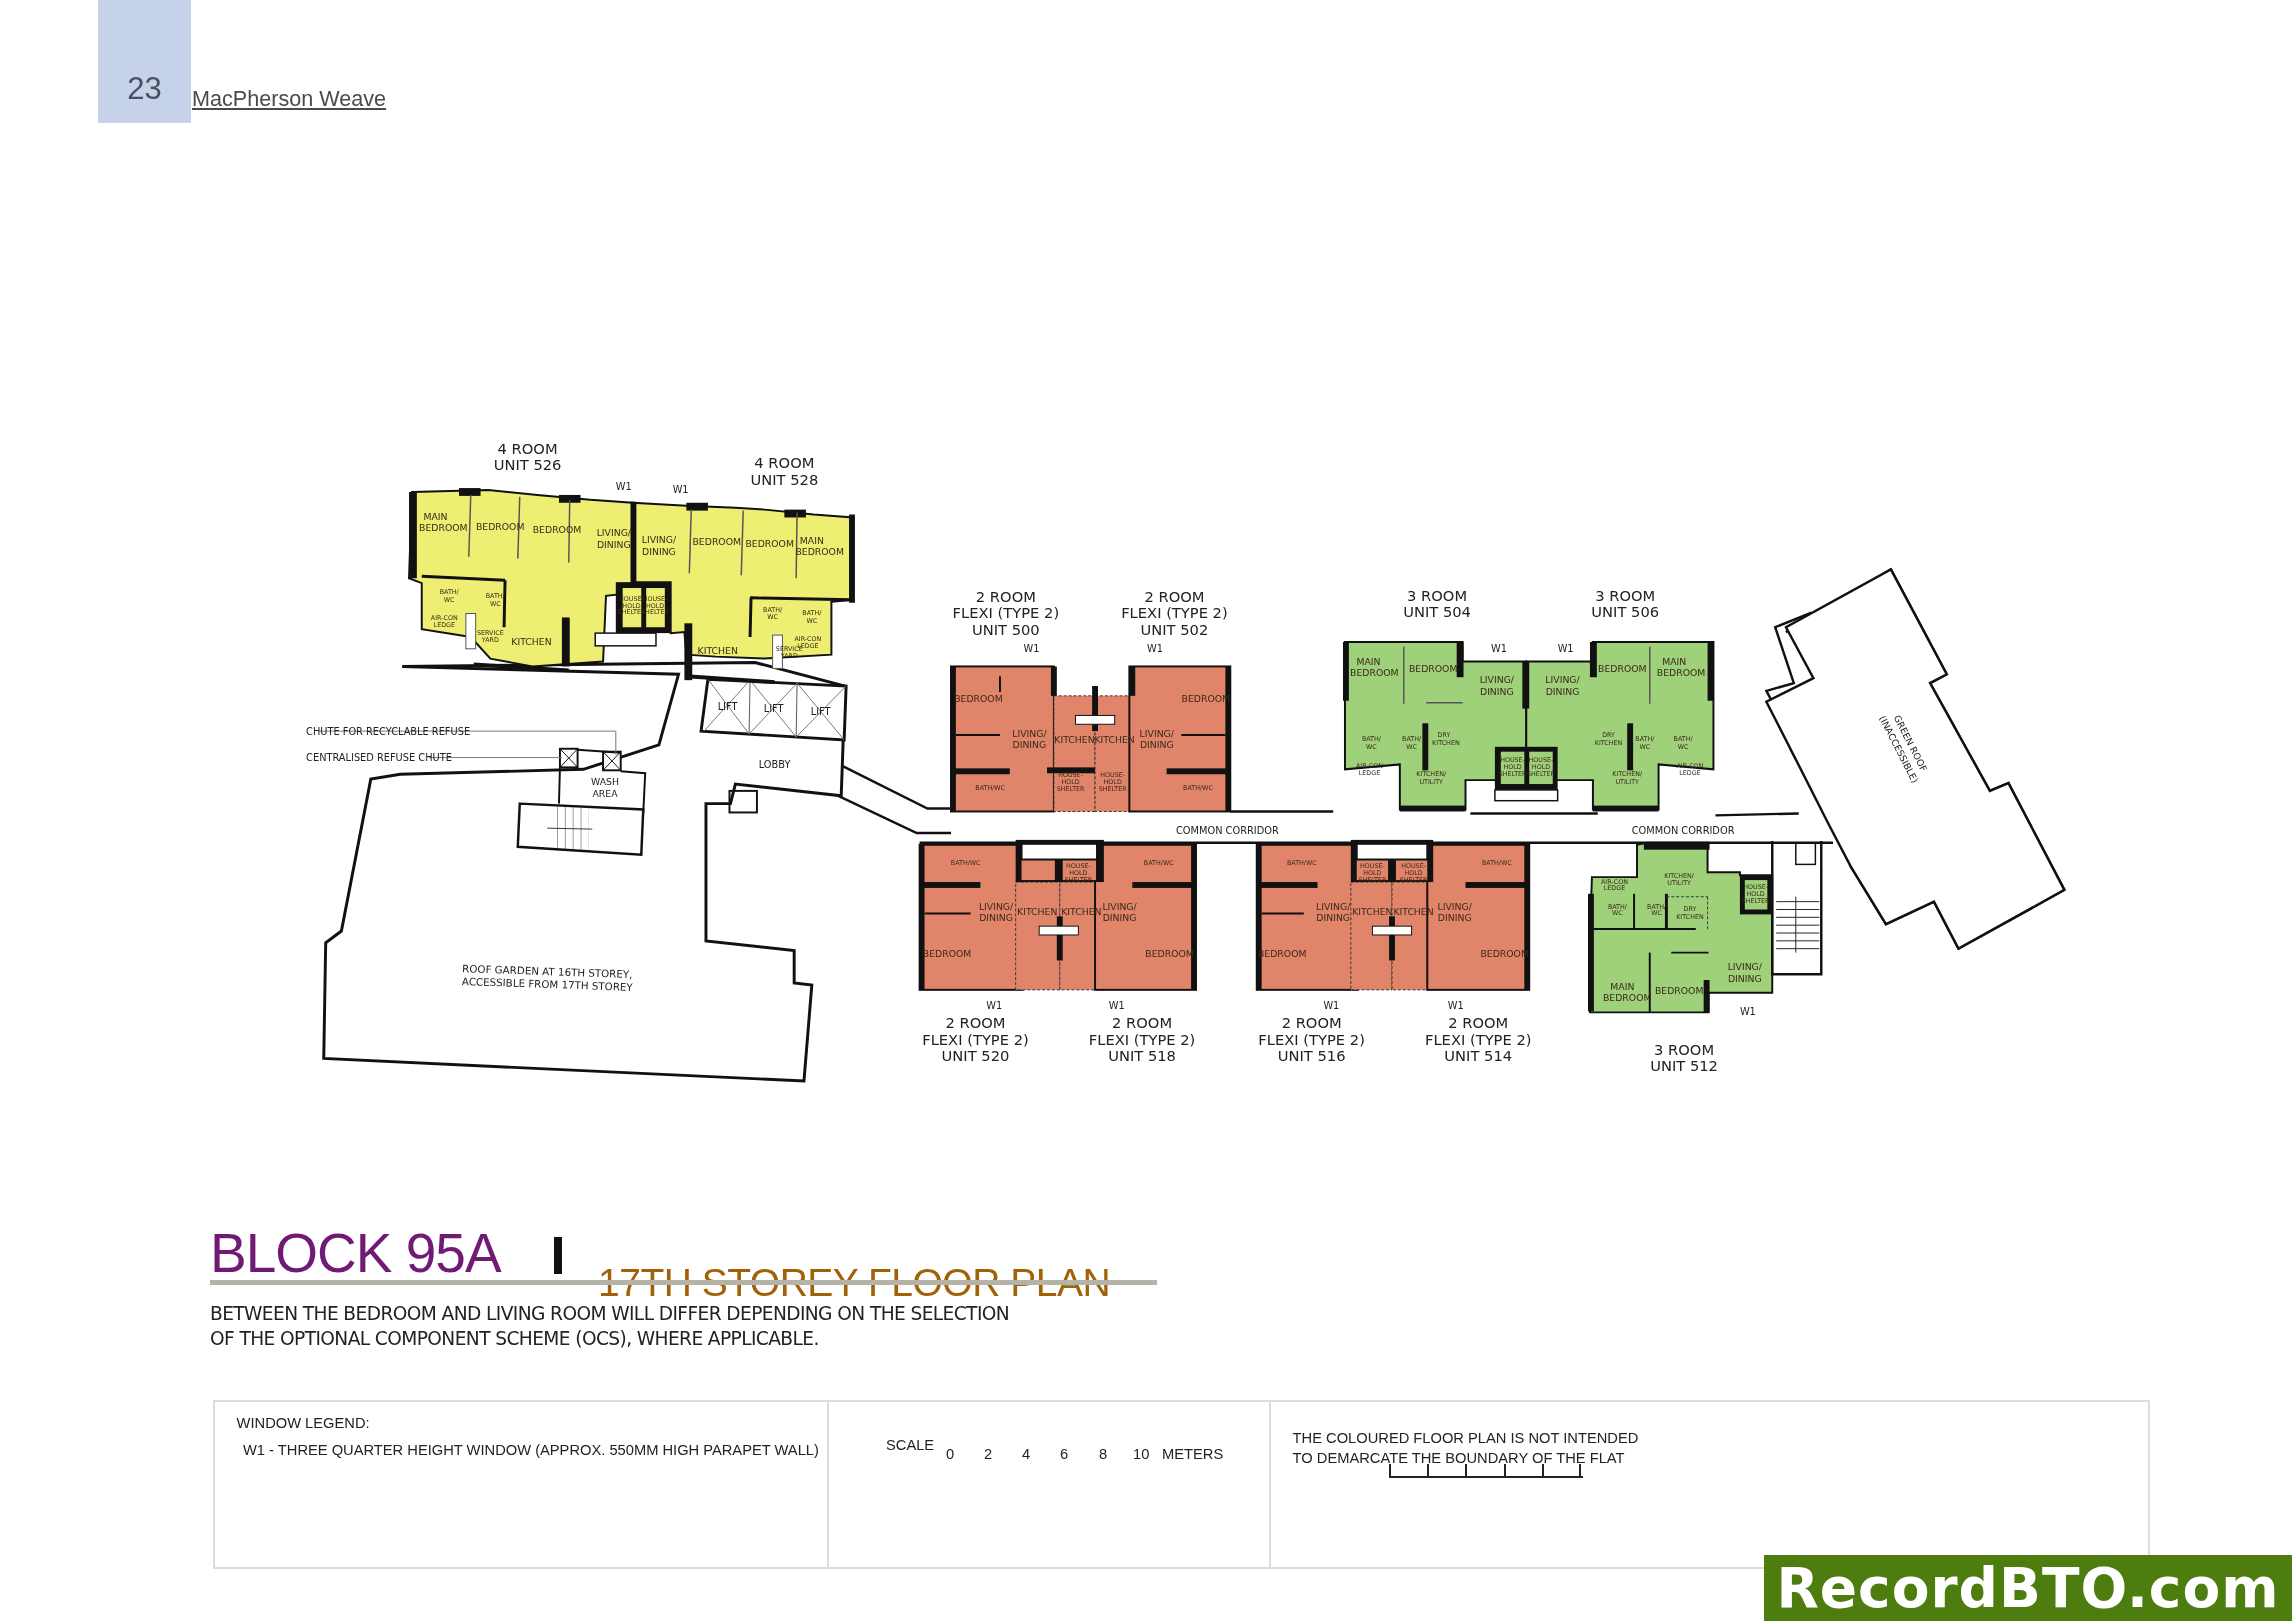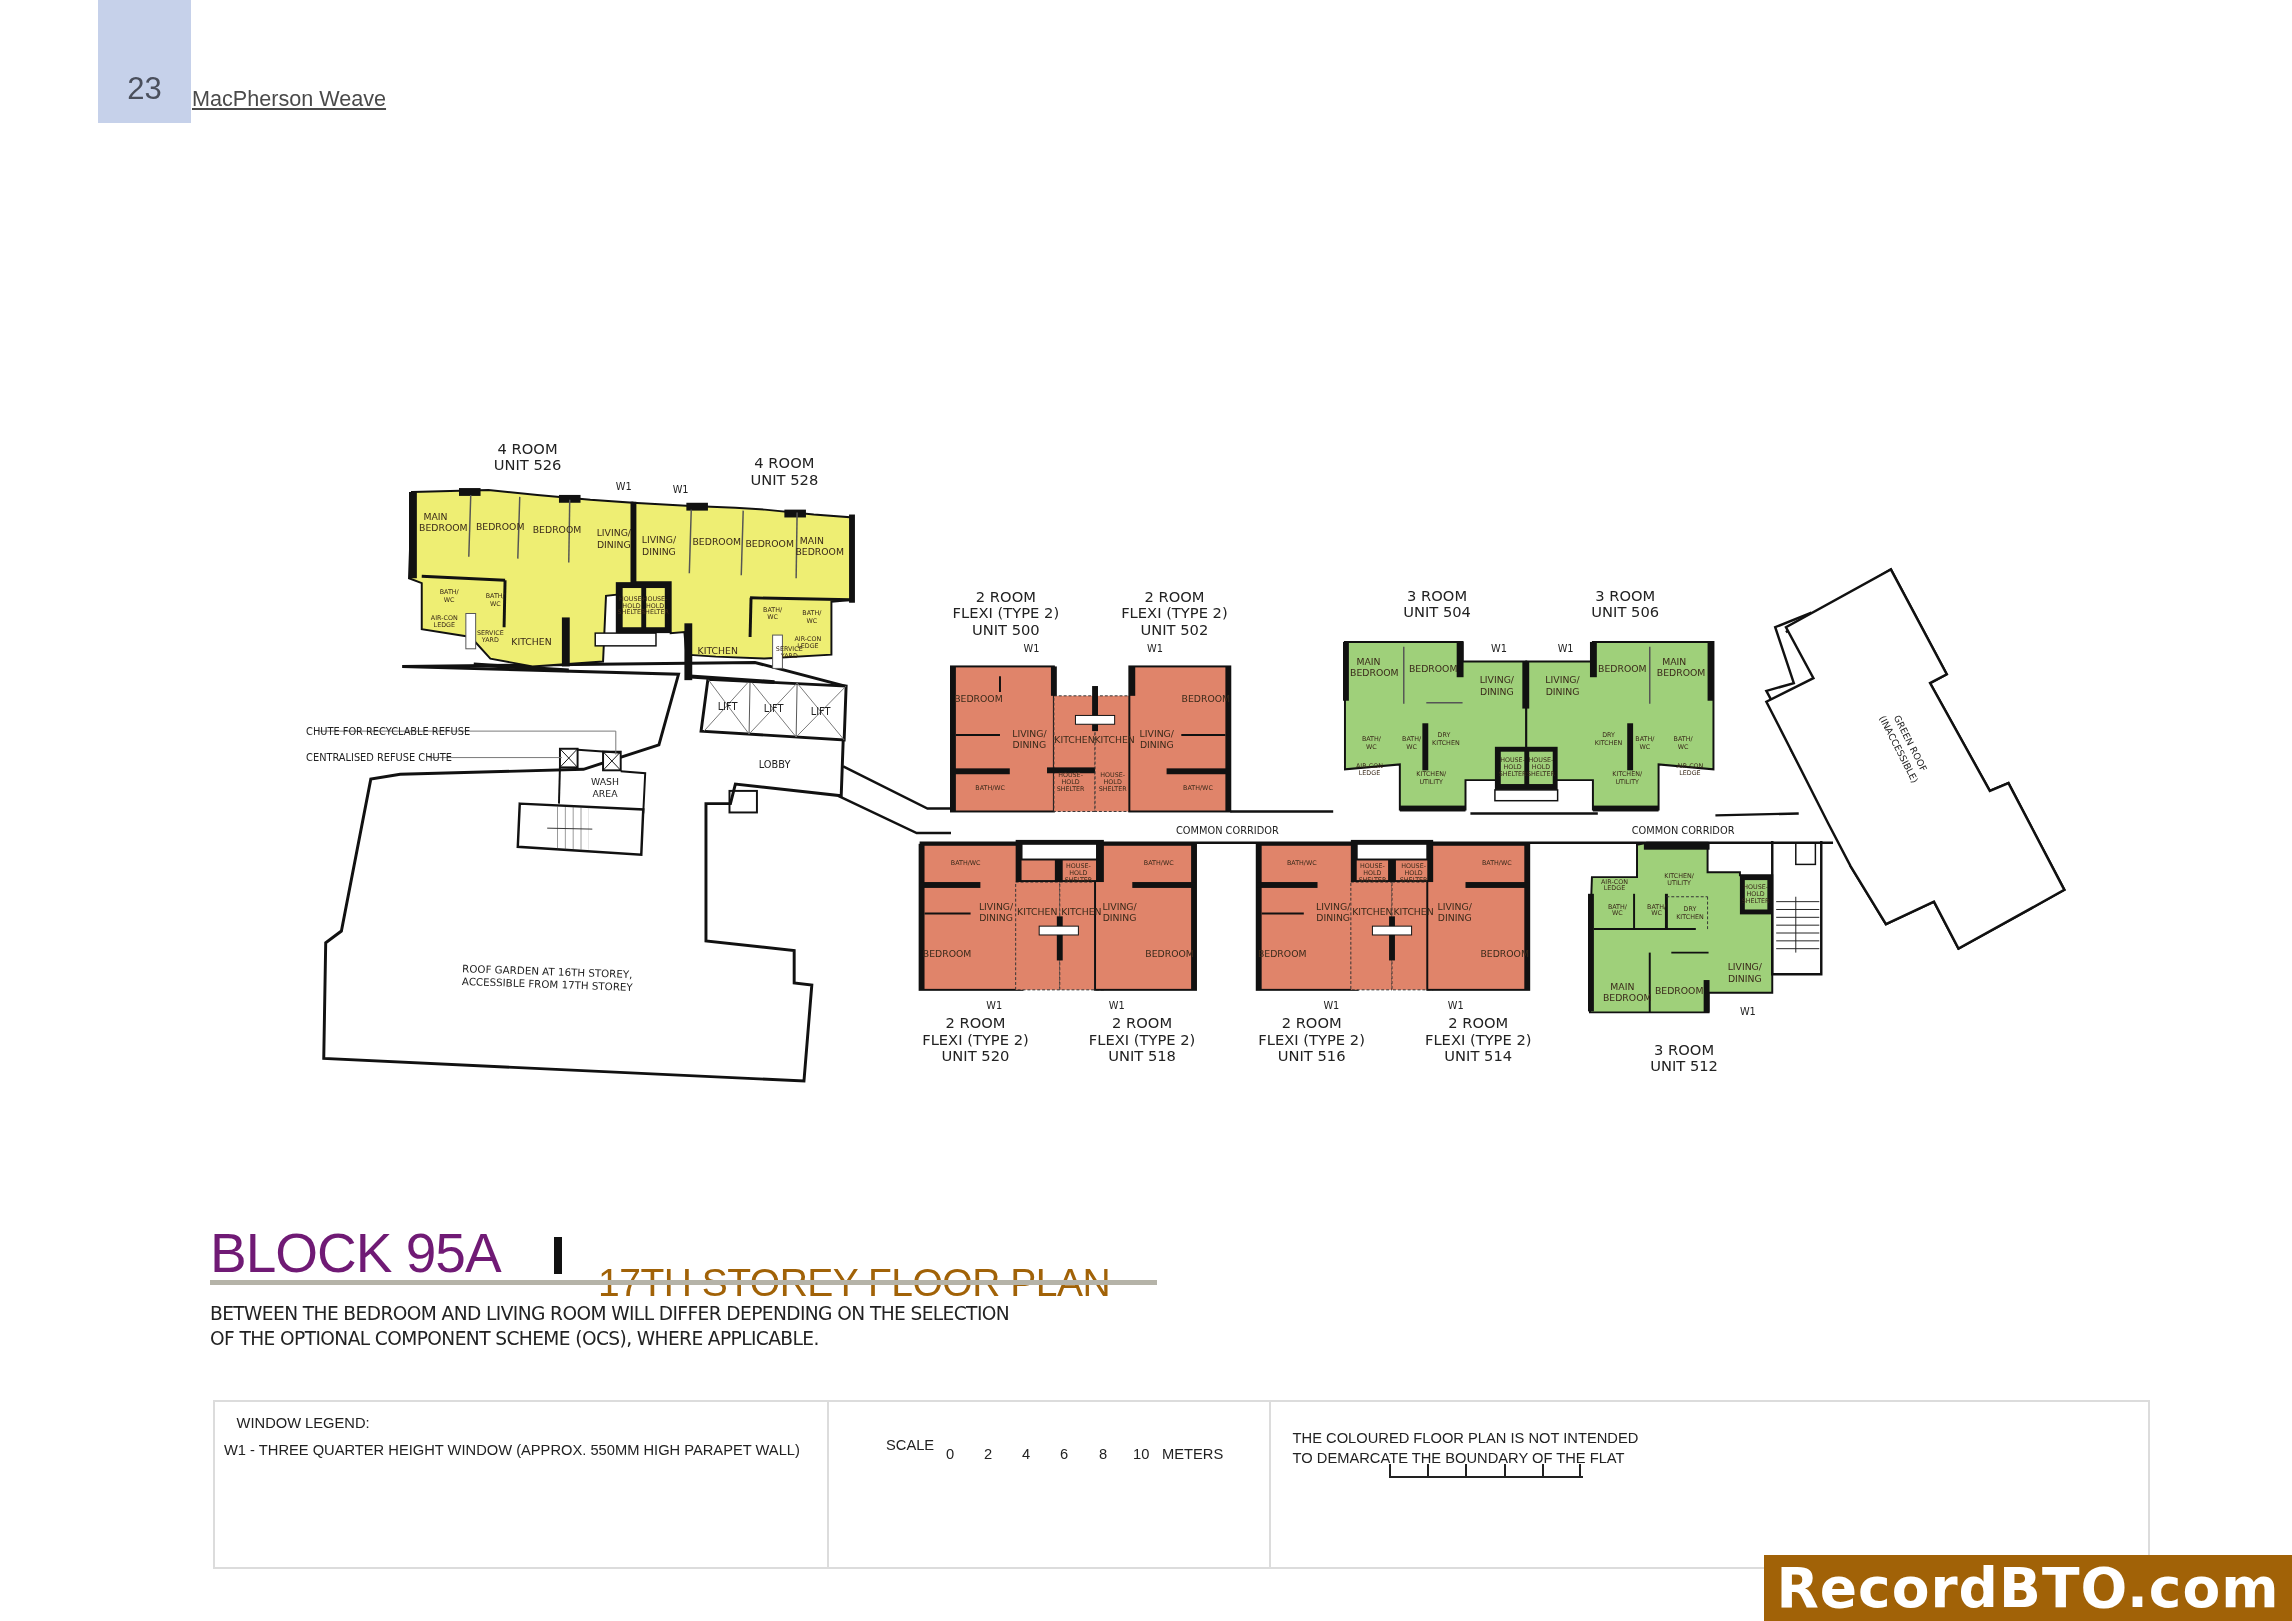--- a/index.html
+++ b/index.html
@@ -17,21 +17,21 @@
   .block-sub { position:absolute; left:598px; top:1237px; font-size:39px; color:#a16207; font-family:"Liberation Sans", sans-serif; letter-spacing:-0.5px;margin-top:24px; }
   .title-rule { position:absolute; left:210px; top:1280px; width:947px; height:4.9px; background:#b5b3a8; }
   .disclaimer { position:absolute; left:210px; top:1302px; font-size:18.6px; line-height:24.5px; color:#222; font-family:"DejaVu Sans", sans-serif; letter-spacing:-0.6px; }
   .legend { position:absolute; left:213px; top:1400px; width:1937px; height:169px; border:2.9px solid #dcdcdc; border-top-width:2.9px; display:flex; box-sizing:border-box; }
   .legend .cell { border-right:2px solid #dcdcdc; box-sizing:border-box; position:relative; }
   .legend .cell:last-child { border-right:none;padding-left:44px; }
   .c1 { width:614px; } .c2 { width:442px; } .c3 { width:442px; } .c4 { flex:1; }
   .lg-text { position:absolute; font-size:14.7px; color:#222; font-family:"Liberation Sans", sans-serif; line-height:19.6px; }
   .scale-ticks { position:absolute; left:1389px; top:1462px; width:194px; height:13.7px; border-bottom:2px solid #222; }
   .scale-tick { position:absolute; bottom:-2px; width:2px; height:13.7px; background:#222; }
-  .watermark { position:absolute; left:1764px; top:1555px; width:528px; height:67px; background:#a16207; color:#fff; font-family:"DejaVu Sans", sans-serif; font-weight:bold; font-size:55px; line-height:67px; text-align:center; letter-spacing:1px; }
+  .watermark { position:absolute; left:1764px; top:1555px; width:528px; height:67px; background:#4d7c0f; color:#fff; font-family:"DejaVu Sans", sans-serif; font-weight:bold; font-size:55px; line-height:67px; text-align:center; letter-spacing:1px; }
 </style>
 </head>
 <body>
 
 <div class="page-num-box"></div>
 <div class="page-num">23</div>
 <div class="doc-title">MacPherson Weave</div>
 
 <svg class="plan" width="2293" height="1621" viewBox="0 0 2339 1654">
   <defs>
@@ -442,21 +442,21 @@
 <div class="title-rule"></div>
 
 <div class="disclaimer">
   <div>BETWEEN THE BEDROOM AND LIVING ROOM WILL DIFFER DEPENDING ON THE SELECTION</div>
   <div>OF THE OPTIONAL COMPONENT SCHEME (OCS), WHERE APPLICABLE.</div>
 </div>
 
 <div class="legend">
   <div class="cell c1">
     <div class="lg-text" style="left:21.6px; top:11.8px;">WINDOW LEGEND:</div>
-    <div class="lg-text" style="left:9px; top:39px;text-align:right;">W1 -  THREE QUARTER HEIGHT WINDOW (APPROX. 550MM HIGH PARAPET WALL)</div>
+    <div class="lg-text" style="left:28px; top:39px;text-align:right;">W1 -  THREE QUARTER HEIGHT WINDOW (APPROX. 550MM HIGH PARAPET WALL)</div>
   </div>
   <div class="cell c3">
     <div class="lg-text" style="left:57px; top:34px;">SCALE</div>
     <div class="lg-text" style="left:117px; top:43px;">0</div>
     <div class="lg-text" style="left:155px; top:43px;">2</div>
     <div class="lg-text" style="left:193px; top:43px;">4</div>
     <div class="lg-text" style="left:231px; top:43px;">6</div>
     <div class="lg-text" style="left:270px; top:43px;">8</div>
     <div class="lg-text" style="left:304px; top:43px;">10</div>
     <div class="lg-text" style="left:333px; top:43px;">METERS</div>

